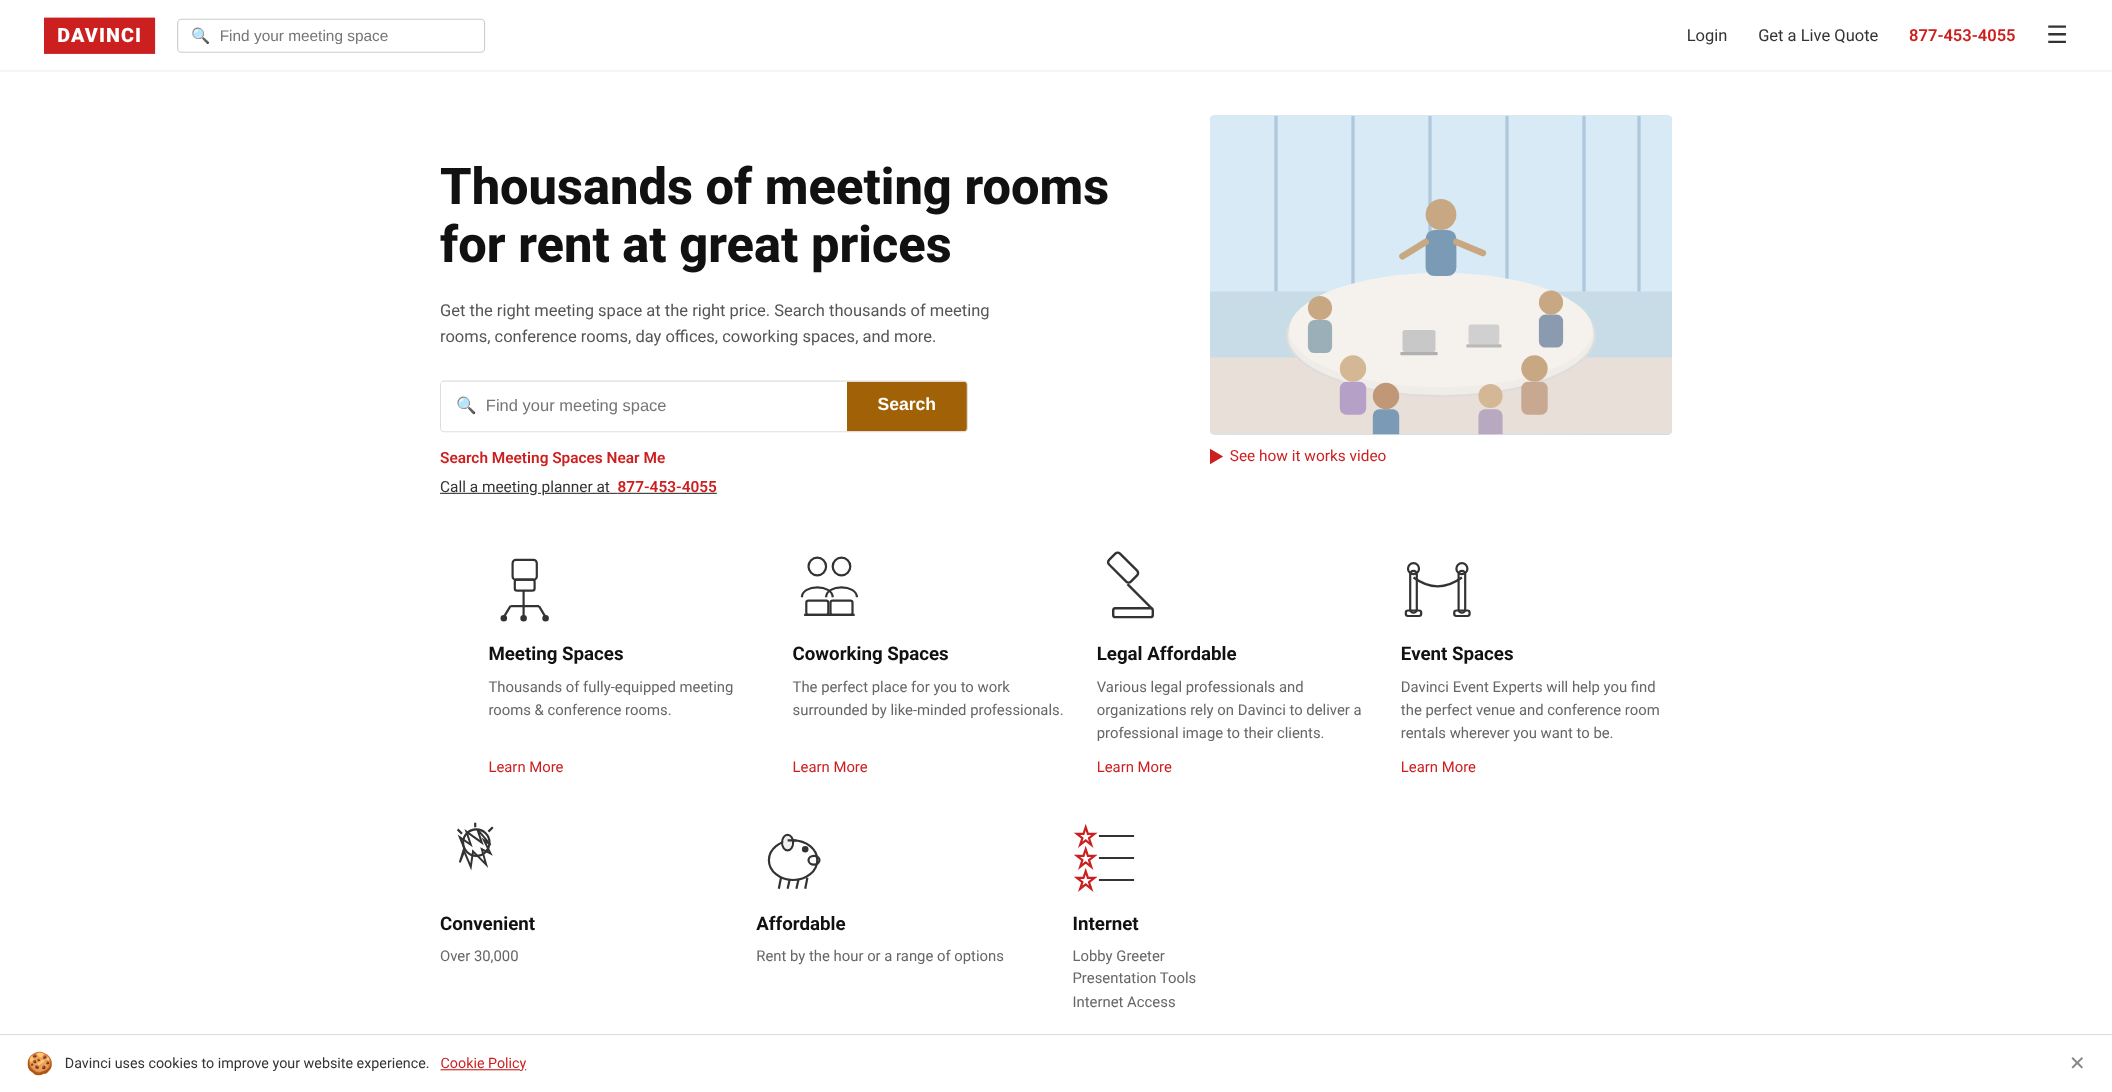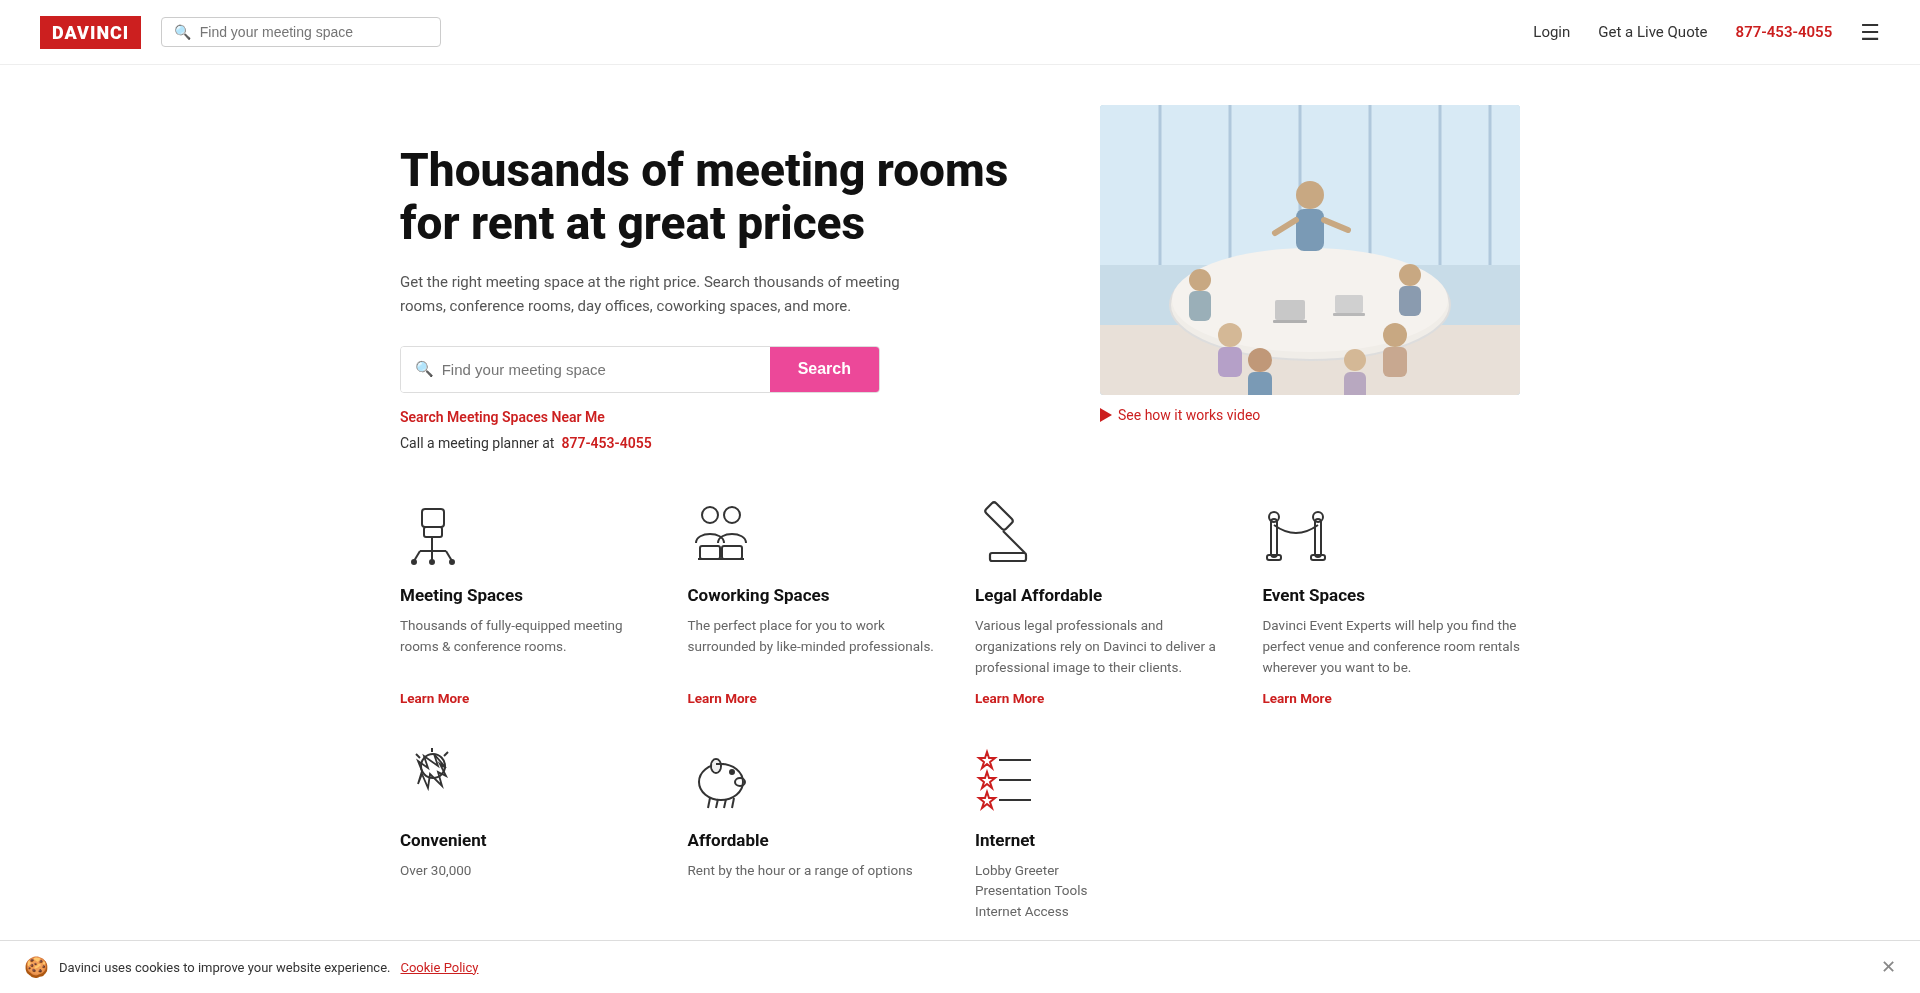--- a/index.html
+++ b/index.html
@@ -128,41 +128,42 @@
     }
     .hero-search-input-wrap input {
       border: none;
       outline: none;
       font-size: 15px;
       color: #888;
       width: 100%;
       padding: 14px 0;
     }
     .hero-search-btn {
-      background: #ec4899;
+      background: #a16207;
       color: #fff;
       border: none;
       font-size: 16px;
       font-weight: 600;
       padding: 0 28px;
       cursor: pointer;
       white-space: nowrap;
     }
 
     .near-me-link {
       display: block;
       color: #cc1f1f;
       font-size: 14px;
       font-weight: 600;
       text-decoration: none;
       margin-bottom: 10px;
     }
     .call-planner {
       font-size: 14px;
       color: #333;
+      text-decoration: underline;
     }
     .call-planner a {
       color: #cc1f1f;
       font-weight: 600;
       text-decoration: none;
     }
 
     
     .hero-image {
       width: 100%;
@@ -206,20 +207,21 @@
     
     .features-section {
       max-width: 1200px;
       margin: 50px auto 0;
       padding: 0 40px 40px;
     }
     .features-grid {
       display: grid;
       grid-template-columns: repeat(4, 1fr);
       gap: 30px;
+      margin-left: 44px;
     }
     .feature-card {
       display: flex;
       flex-direction: column;
     }
     .feature-icon {
       width: 70px;
       height: 70px;
       margin-bottom: 14px;
       color: #333;
@@ -233,21 +235,21 @@
     .feature-desc {
       font-size: 13.5px;
       color: #666;
       line-height: 1.55;
       margin-bottom: 12px;
       flex: 1;
     }
     .feature-link {
       color: #cc1f1f;
       font-size: 13.5px;
-      font-weight: 700;
+      font-weight: 400;
       text-decoration: none;
       cursor: pointer;
     }
 
     
     .features-grid-2 {
       display: grid;
       grid-template-columns: repeat(4, 1fr);
       gap: 30px;
       margin-top: 40px;

